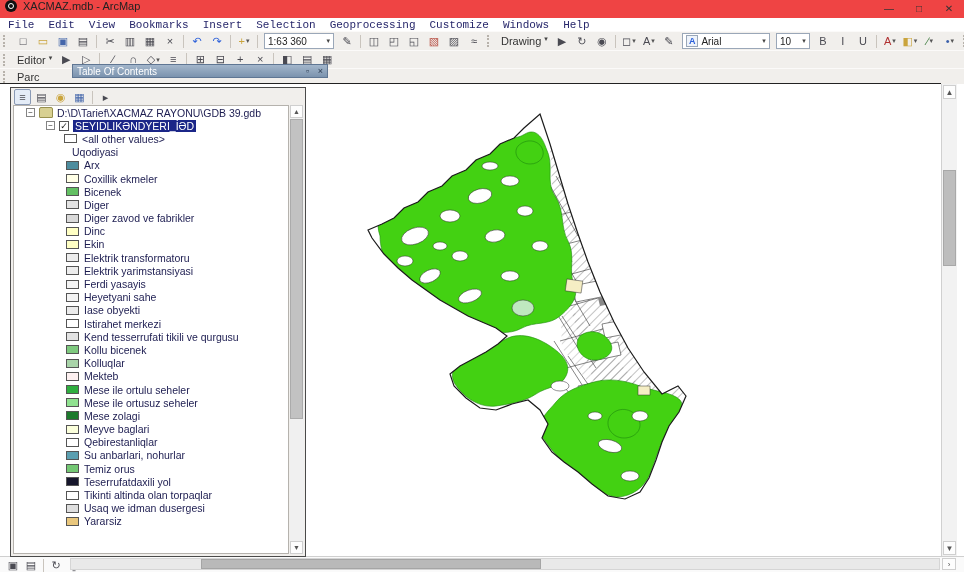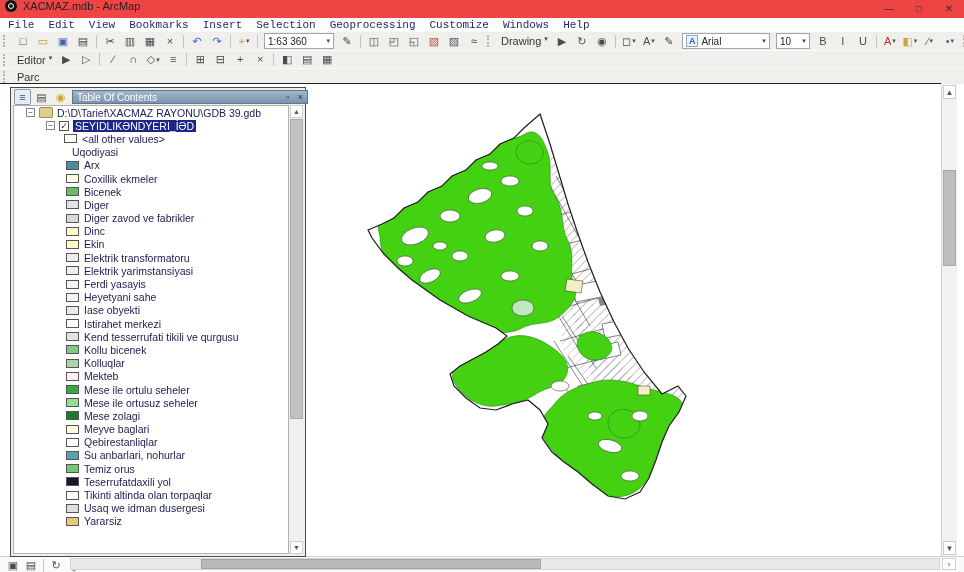--- a/index.html
+++ b/index.html
@@ -40,21 +40,21 @@
   .vscroll .arr{position:absolute;left:1px;width:13px;height:14px;background:#fdfdfd;border:1px solid #cfcfcf;box-sizing:border-box;font-size:8px;color:#555;text-align:center;line-height:13px;}
   .vscroll .arr.up{top:1px;} .vscroll .arr.down{bottom:1px;}
   .vscroll .thumb{position:absolute;left:1px;top:86px;width:13px;height:96px;background:#bdbdbd;border:1px solid #a8a8a8;box-sizing:border-box;}
   .hstatus{position:absolute;left:0;top:556px;width:964px;height:16px;background:#fafafa;border-top:1px solid #cfcfcf;display:flex;align-items:center;}
   .viewbtns{display:flex;align-items:center;padding-left:4px;flex:0 0 auto;}
   .viewbtns .btn{min-width:14px;height:13px;}
   .htrack{position:absolute;left:70px;top:558px;width:870px;height:12px;background:#e9e9e9;border:1px solid #d5d5d5;box-sizing:border-box;}
   .hthumb{position:absolute;left:130px;top:0;width:340px;height:10px;background:#b9b9b9;border:1px solid #a5a5a5;box-sizing:border-box;}
   .harr{position:absolute;left:942px;top:558px;width:14px;height:12px;font-size:8px;color:#555;text-align:center;line-height:11px;background:#fdfdfd;border:1px solid #cfcfcf;box-sizing:border-box;}
   
-  .toc-title{position:absolute;left:72px;top:90px;width:236px;height:14px;background:linear-gradient(#a3b6cb,#7b93ae);border:1px solid #5f7693;box-sizing:border-box;display:flex;align-items:center;z-index:30;}
+  .toc-title{position:absolute;left:72px;top:64px;width:256px;height:14px;background:linear-gradient(#a3b6cb,#7b93ae);border:1px solid #5f7693;box-sizing:border-box;display:flex;align-items:center;z-index:30;}
   .toc-title .t{font-size:10px;color:#fff;padding-left:4px;flex:1;}
   .toc-title .tb-btn{width:13px;font-size:9px;color:#2a3a50;text-align:center;line-height:12px;}
   .toc-body{position:absolute;left:10px;top:87px;width:296px;height:470px;background:#f1efec;border:1px solid #4a4a4a;box-sizing:border-box;z-index:29;}
   .toc-tools{position:absolute;left:2px;top:1px;height:16px;display:flex;align-items:center;}
   .toc-tools .btn{min-width:15px;height:14px;}
   .tree{position:absolute;left:2px;top:17px;right:16px;bottom:2px;background:#fff;border:1px solid #b5b2ad;overflow:hidden;}
   .trow{display:flex;align-items:center;height:13.2px;overflow:hidden;}
   .tlabel{font-size:10.5px;color:#1c1c50;white-space:nowrap;}
   .trow.root{padding-left:12px;}
   .trow.layer{padding-left:32px;}

